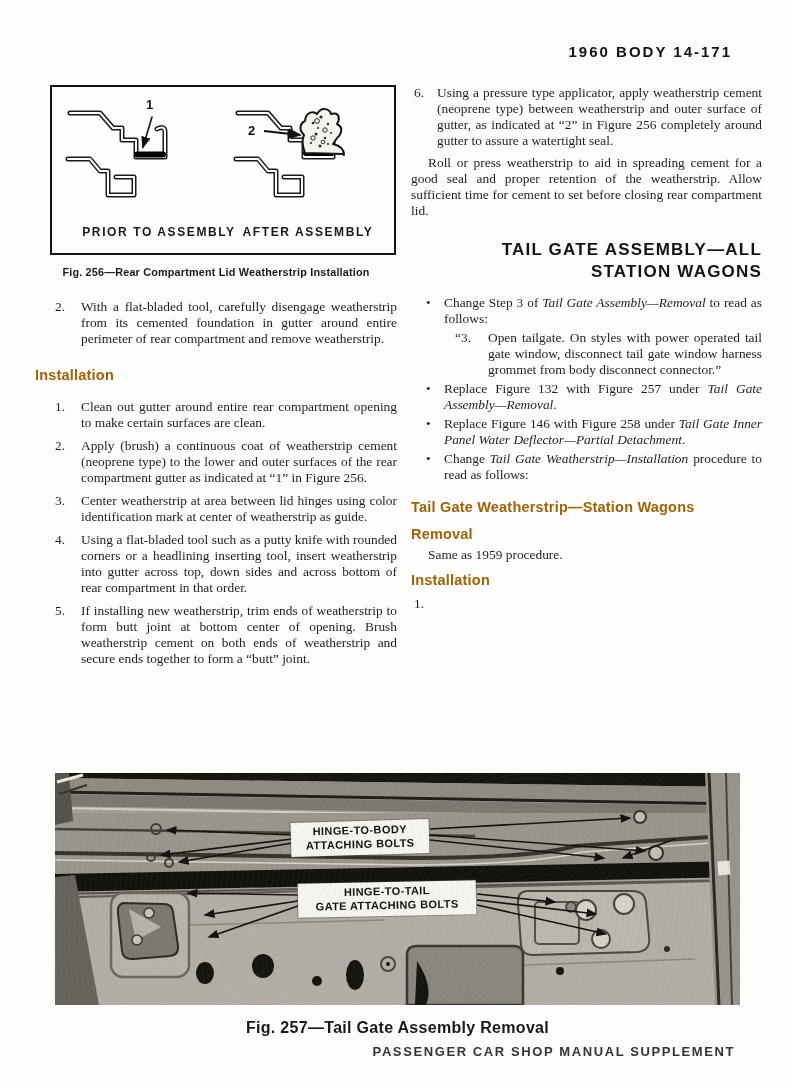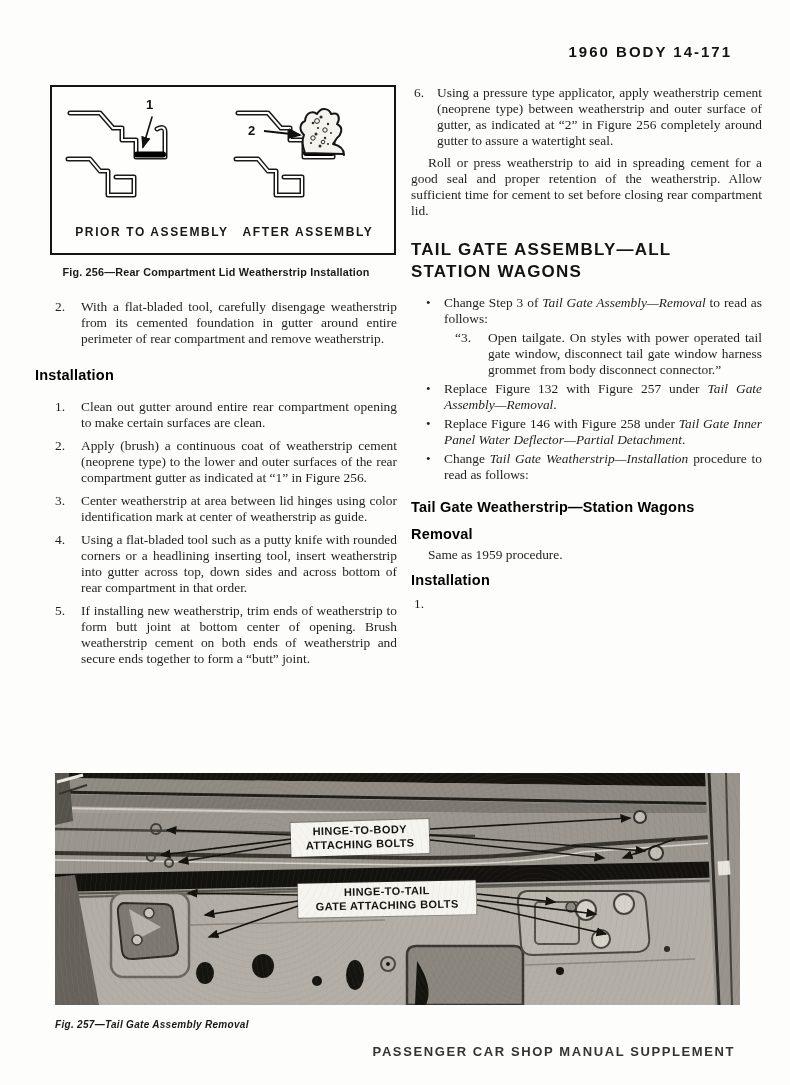--- a/index.html
+++ b/index.html
@@ -33,47 +33,47 @@
   .intro { text-indent:14px; }
   .bullet { position:relative; padding-left:33px; margin-bottom:3px; }
   .bullet .dot { position:absolute; left:15px; font-size:13px; }
   .bullet .it, .subhead-ital { font-style:italic; }
   .subquote { position:relative; padding-left:77px; margin-bottom:3px; }
   .subquote .num { position:absolute; left:44px; }
 
   
   .sans-head {
     font-family:"Liberation Sans", sans-serif; font-weight:bold;
-    font-size:14.5px; color:#000000; letter-spacing:.2px;
+    font-size:14.5px; color:#a16207; letter-spacing:.2px;
   }
   .h-installation-left { margin:20px 0 16px 0; }
   .section-head {
     font-family:"Liberation Sans", sans-serif; font-weight:bold;
-    font-size:17px; line-height:22px; text-align:left;
+    font-size:17px; line-height:22px; text-align:right;
     letter-spacing:1.2px; color:#141312; margin:20px 0 12px 0;
   }
   .h-ws { margin:16px 0 0 0; }
   .h-removal { margin:11px 0 0 0; }
   .h-install-r { margin:9px 0 8px 0; }
   .removal-text { font-size:13.4px; line-height:16px; text-indent:17px; margin-top:5px; }
 
   
   .fig256-box {
     width:346px; height:170px; margin-left:15px;
     border:2px solid #161514; background:#fefefd;
     position:relative;
   }
   .fig-cell { position:absolute; top:6px; }
   .fig-cell.left { left:10px; } .fig-cell.right { left:178px; }
   .fig-label {
     position:absolute; bottom:14px; width:160px; text-align:center;
     font-family:"Liberation Sans", sans-serif; font-weight:bold;
     font-size:12px; letter-spacing:1.6px; color:#1a1918;
   }
-  .fig-label.left { left:20px; } .fig-label.right { left:176px; }
+  .fig-label.left { left:27px; } .fig-label.right { left:176px; }
   .callout {
     position:absolute; font-family:"Liberation Sans", sans-serif;
     font-weight:bold; font-size:13px; color:#111;
   }
   .fig256-caption {
     margin:11px 0 0 0; text-align:center;
     font-family:"Liberation Sans", sans-serif; font-weight:bold;
     font-size:10.8px; letter-spacing:.2px; color:#1a1918;
   }
   .after-caption { margin-top:21px; }
@@ -93,23 +93,23 @@
   .photo-label {
     position:absolute; background:#f6f4ef; color:#131210;
     font-family:"Liberation Sans", sans-serif; font-weight:bold;
     font-size:11px; line-height:13.5px; text-align:center;
     letter-spacing:.4px; padding:3px 6px 4px 6px;
     box-shadow:0 0 0 1px rgba(60,58,52,.35);
   }
   .label-body { left:236px; top:48px; width:138px; transform:rotate(-1.6deg); }
   .label-tail { left:243px; top:109px; width:178px; transform:rotate(-1.2deg); }
   .fig257-caption {
-    position:absolute; top:1019px; left:55px; width:685px; text-align:left;
-    font-family:"Liberation Sans", sans-serif; font-weight:bold;
-    font-size:10px; letter-spacing:.3px; color:#1a1918;font-style:italic;
+    position:absolute; top:1019px; left:55px; width:685px; text-align:center;
+    font-family:"Liberation Sans", sans-serif; font-weight:bold;
+    font-size:16px; letter-spacing:.3px; color:#1a1918;
   }
   .page-footer {
     position:absolute; top:1044px; right:55px;
     font-family:Liberation Sans, sans-serif; font-weight:bold;
     font-size:13px; letter-spacing:1.6px; color:#353330;
   }
 </style>
 </head>
 <body>
 

